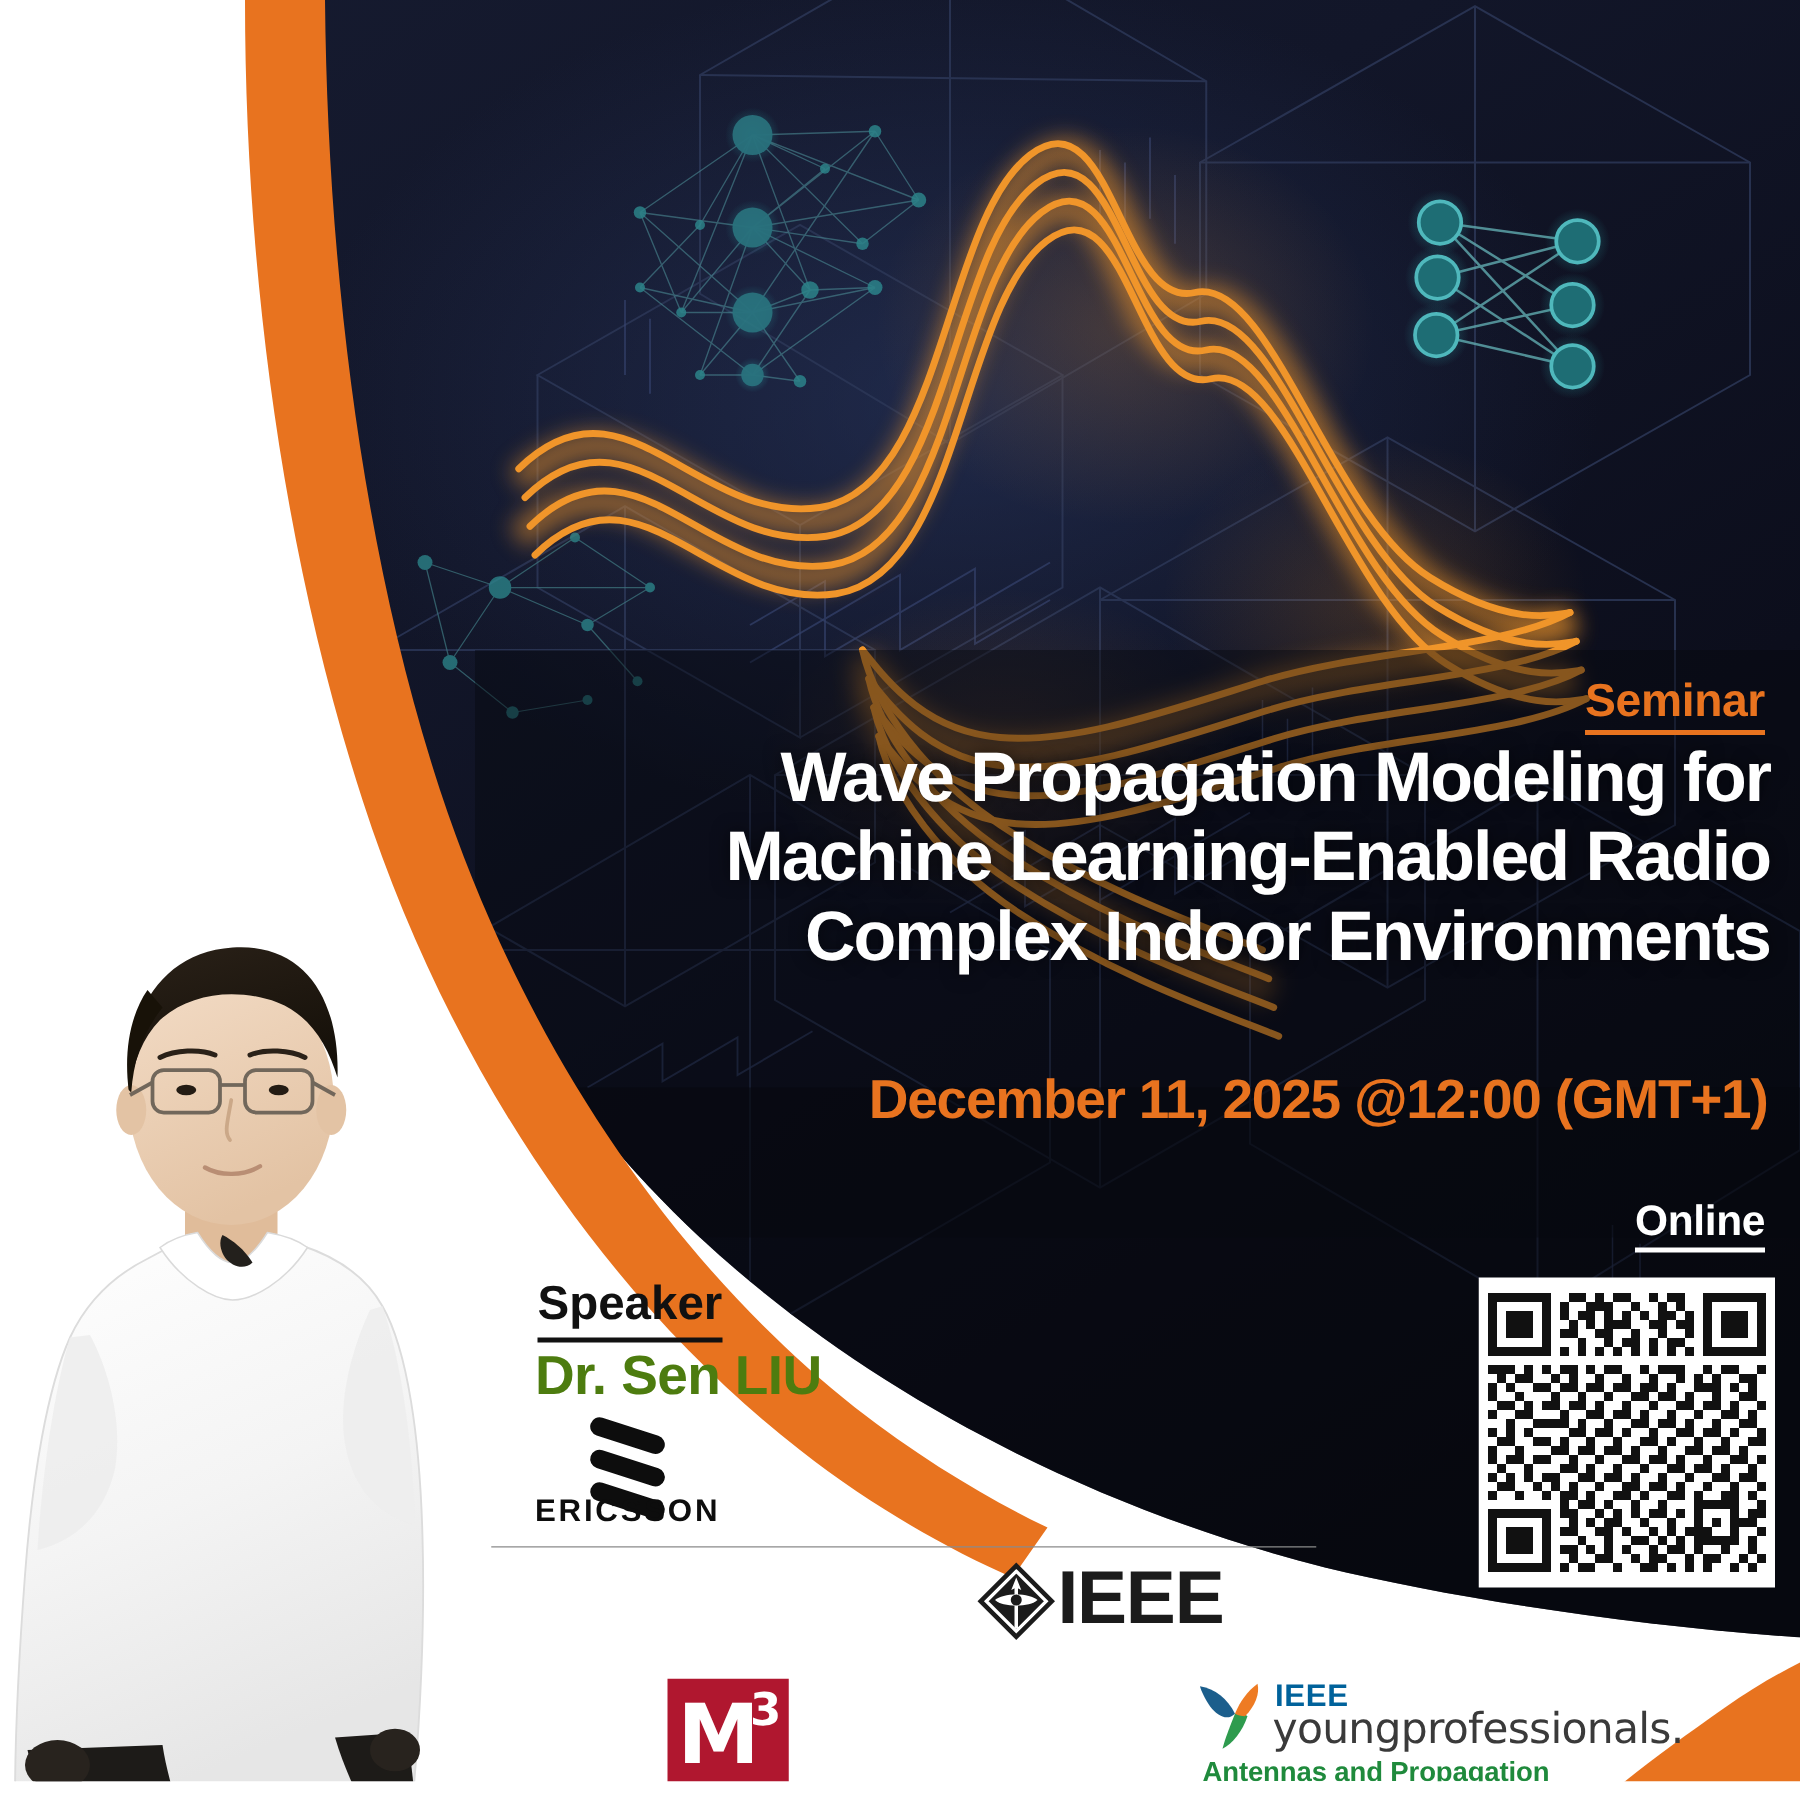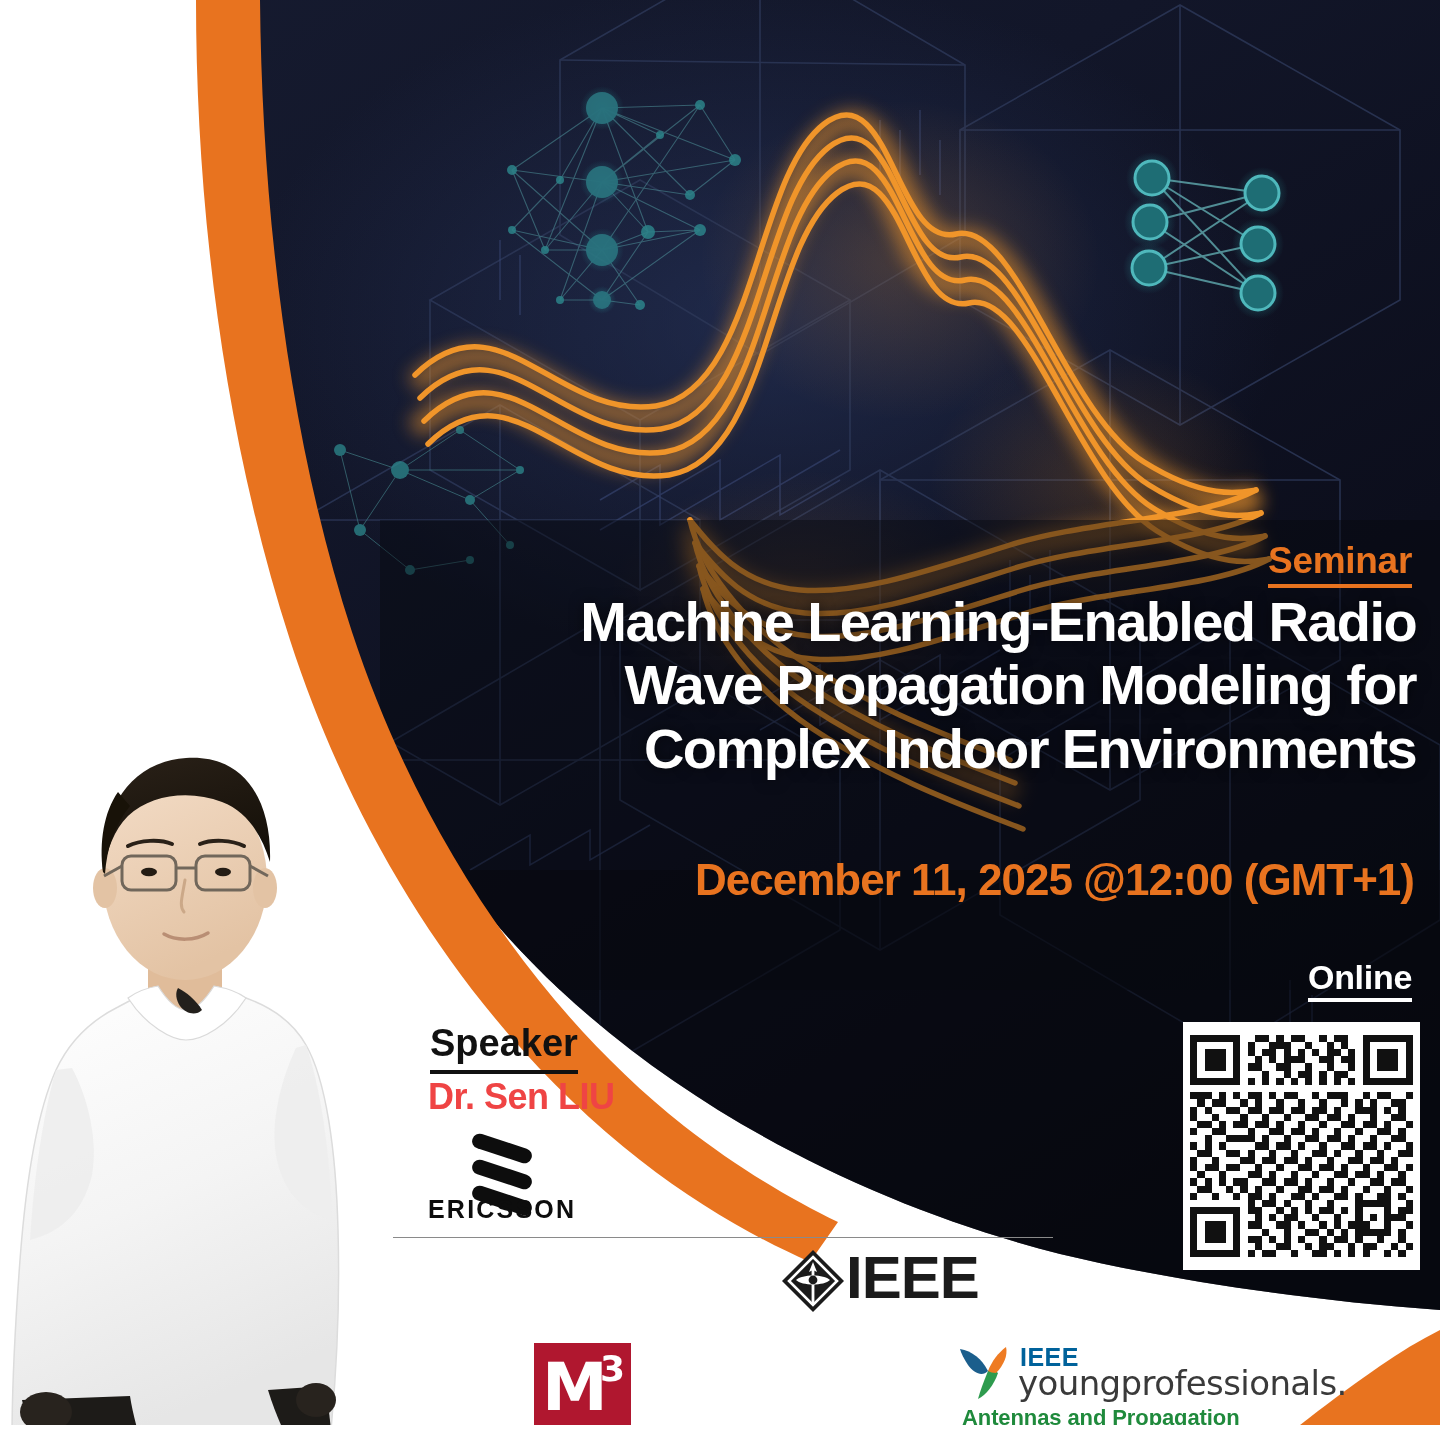--- a/index.html
+++ b/index.html
@@ -59,22 +59,22 @@
   }
   #speaker-label {
     left: 430px; top: 1022px;
     font-size: 38px; font-weight: bold;
     color: #111111;
     border-bottom: 4px solid #111111;
     padding-bottom: 5px;
   }
   #speaker-name {
     left: 428px; top: 1076px;
-    font-size: 36px; font-weight: bold;
-    color: #ef4444;
+    font-size: 44px; font-weight: bold;
+    color: #4d7c0f;
     letter-spacing: -0.5px;
   }
 
   
   #divider {
     position: absolute;
     left: 393px; top: 1237px; width: 660px; height: 1px;
     background: #8a8a8a;
   }
 
@@ -473,22 +473,22 @@
       <path d="M268,1390 C274,1410 282,1428 288,1440 L332,1440 C330,1420 328,1402 326,1386 Z" fill="#1D1B18"></path>
 
       <ellipse cx="46" cy="1412" rx="26" ry="20" fill="#28231E"></ellipse>
       <ellipse cx="316" cy="1400" rx="20" ry="17" fill="#28231E"></ellipse>
     </g>
   </svg>
 
   <div class="txt" id="seminar-label">Seminar</div>
 
   <div id="title-block">
+    <span class="tline">Wave Propagation Modeling for</span>
     <span class="tline">Machine Learning-Enabled Radio</span>
-    <span class="tline">Wave Propagation Modeling for</span>
     <span class="tline">Complex Indoor Environments</span>
   </div>
 
   <div class="txt" id="date-line">December 11, 2025 @12:00 (GMT+1)</div>
 
   <div class="txt" id="online-label">Online</div>
 
   <div class="txt" id="speaker-label">Speaker</div>
   <div class="txt" id="speaker-name">Dr. Sen LIU</div>
 

